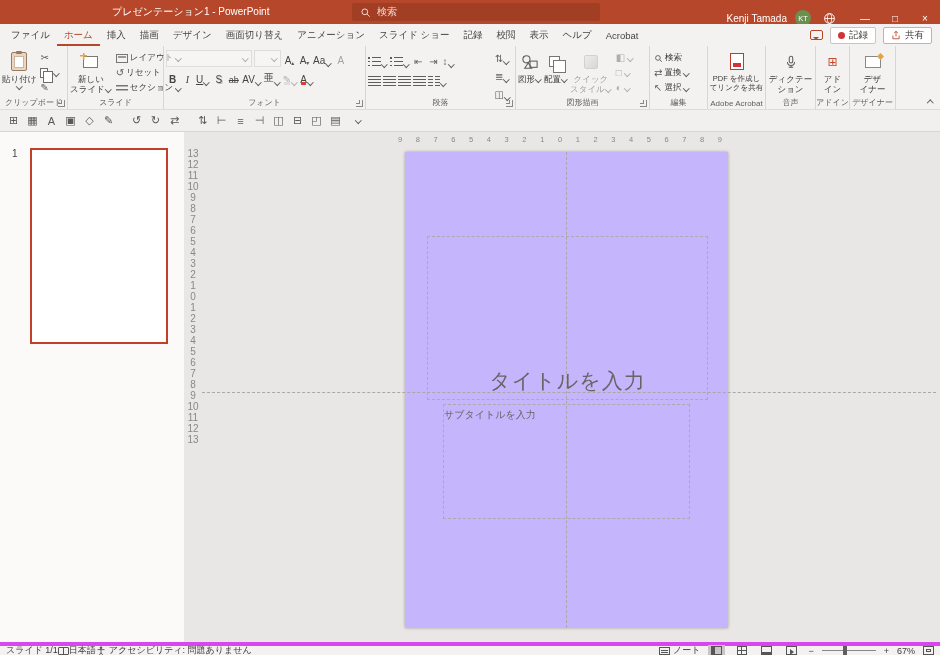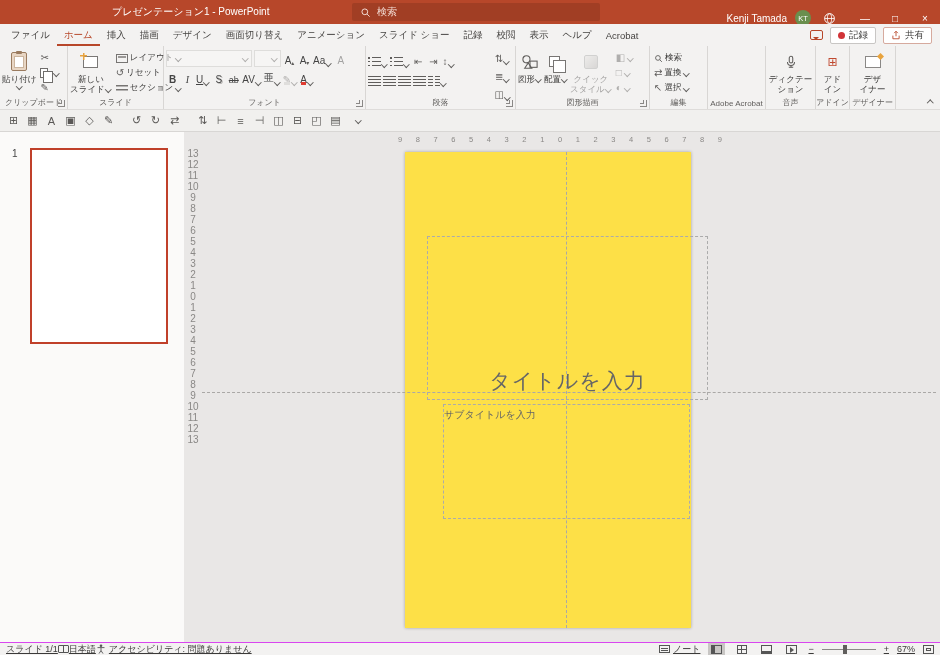--- a/index.html
+++ b/index.html
@@ -99,31 +99,31 @@
 
   
   .thumbpanel { position:absolute; top:132px; left:0; width:184px; bottom:13px; background:#fbfaf9; }
   .slide-num { position:absolute; left:12px; top:16px; font-size:10px; color:#444; }
   .thumb { position:absolute; left:30px; top:16px; width:138px; height:196px; background:#fff; border:2px solid #c0402a; }
 
   
   .canvas { position:absolute; left:184px; top:132px; right:0; bottom:13px; background:#e9e7e6; overflow:hidden; }
   .hruler { position:absolute; left:214px; top:1px; width:324px; height:13px; display:flex; justify-content:space-between; align-items:center; font-size:7.5px; color:#8a8886; }
   .vruler { position:absolute; left:1px; top:16px; width:16px; height:490px; display:flex; flex-direction:column; justify-content:flex-start; align-items:center; font-size:10px; color:#8a8886; }
-  .slide { position:absolute; left:221px; top:20px; width:286px; height:476px; background:#fde047; box-shadow:0 0 3px rgba(0,0,0,.3); }
+  .slide { position:absolute; left:221px; top:20px; width:323px; height:476px; background:#c4b5fd; box-shadow:0 0 3px rgba(0,0,0,.3); }
   .guide-v { position:absolute; left:161px; top:0; bottom:0; width:0; border-left:1px dashed #aaa8a6; }
   .guide-h { position:absolute; top:260px; left:18px; right:4px; height:0; border-top:1px dashed #aaa8a6; }
   .ph { position:absolute; border:1px dashed #ababab; }
   .ph-title { left:22px; top:84px; width:281px; height:164px; }
   .ph-title .ph-text { position:absolute; bottom:4px; left:0; right:0; text-align:center; font-size:21px; color:#666; letter-spacing:1px; }
   .ph-sub { left:38px; top:252px; width:247px; height:115px; }
   .ph-sub .ph-text { position:absolute; top:3px; left:0; right:0; text-align:left; font-size:10px; color:#666; }
 
   
-  .statusbar { position:absolute; left:0; right:0; bottom:0; height:13px; background:#f3f2f1; border-top:1px solid #d946ef; display:flex; align-items:center; padding:0 6px; font-size:9px; color:#3b3a39;text-decoration:underline; }
+  .statusbar { position:absolute; left:0; right:0; bottom:0; height:13px; background:#f3f2f1; border-top:4px solid #d946ef; display:flex; align-items:center; padding:0 6px; font-size:9px; color:#3b3a39; }
   .sb-right { margin-left:auto; display:flex; align-items:center; gap:8px; }
   .sb-item { display:flex; align-items:center; gap:3px; }
   .ic-book { width:11px; height:8px; border:1px solid #555; border-radius:1px; position:relative; display:block; }
   .ic-book::after { content:""; position:absolute; left:50%; top:0; bottom:0; width:1px; background:#555; }
   .ic-notes { width:11px; height:8px; border:1px solid #555; position:relative; display:block; }
   .ic-notes::after { content:""; position:absolute; left:1px; right:1px; top:2px; height:1px; background:#555; box-shadow:0 2px 0 #555; }
   .vbtn { width:17px; height:12px; display:flex; align-items:center; justify-content:center; }
   .vbtn.active { background:#c8c6c4; }
   .vb-normal { width:11px; height:9px; border:1px solid #555; position:relative; display:block; }
   .vb-normal::before { content:""; position:absolute; left:0; top:0; bottom:0; width:3px; background:#555; }
@@ -428,20 +428,27 @@
         <button class="sbtn">
             <span class="gly">↖</span>
             <span>選択</span>
             <span class="dd"></span>
           </button>
       </div>
       <span class="glabel">編集</span>
     </section>
 
     <section class="group g-acrobat">
+      <button class="bigbtn" style="width:100%; font-size:7.5px;">
+        <span class="icbox">
+            <span class="ic-pdf"></span>
+          </span>
+        <span class="cap">PDF を作成し</span>
+        <span class="cap">てリンクを共有</span>
+      </button>
       <span class="glabel">Adobe Acrobat</span>
     </section>
 
     <section class="group g-voice">
       <button class="bigbtn" style="width:100%;">
         <span class="icbox">
             <svg width="14" height="16" viewBox="0 0 16 16">
               <rect x="6" y="1.5" width="4" height="7.5" rx="2" fill="none" stroke="#5f5d5b" stroke-width="1.2"></rect>
               <path d="M4 8 a4 4 0 0 0 8 0" fill="none" stroke="#5f5d5b" stroke-width="1.2"></path>
               <line x1="8" y1="12" x2="8" y2="14" stroke="#5f5d5b" stroke-width="1.2"></line>

